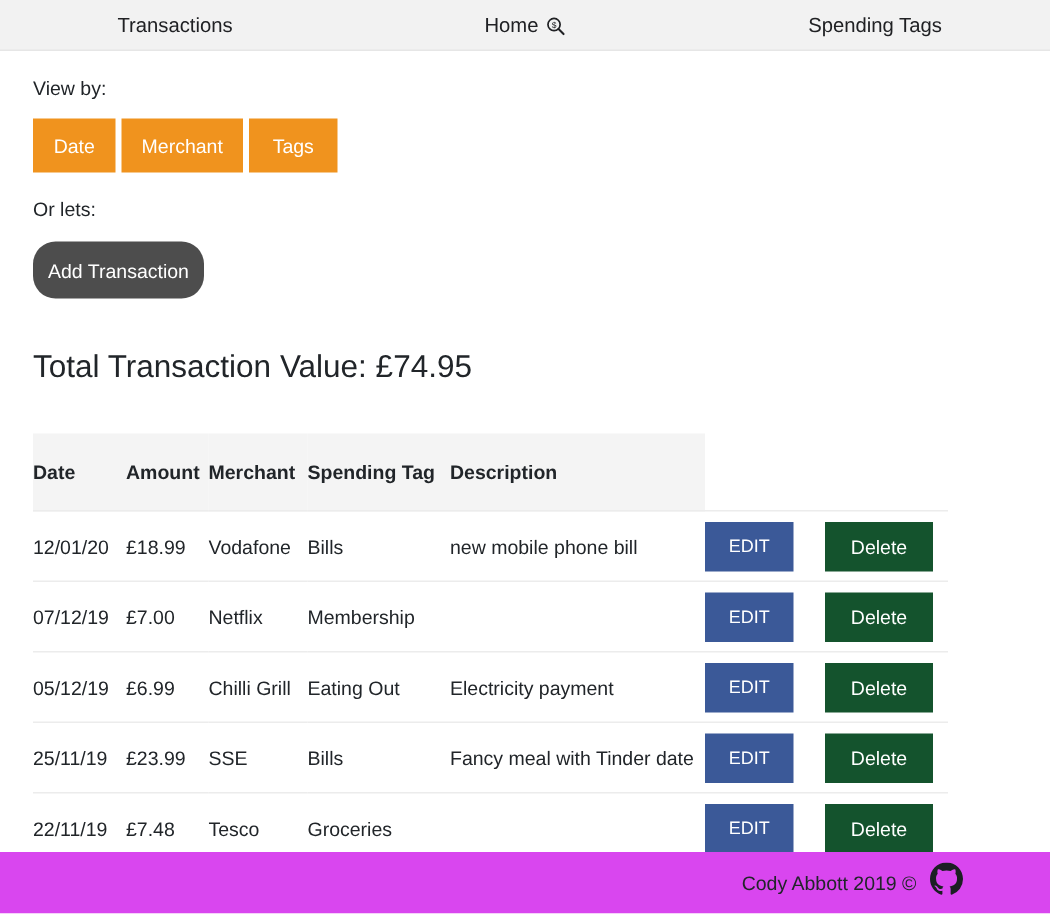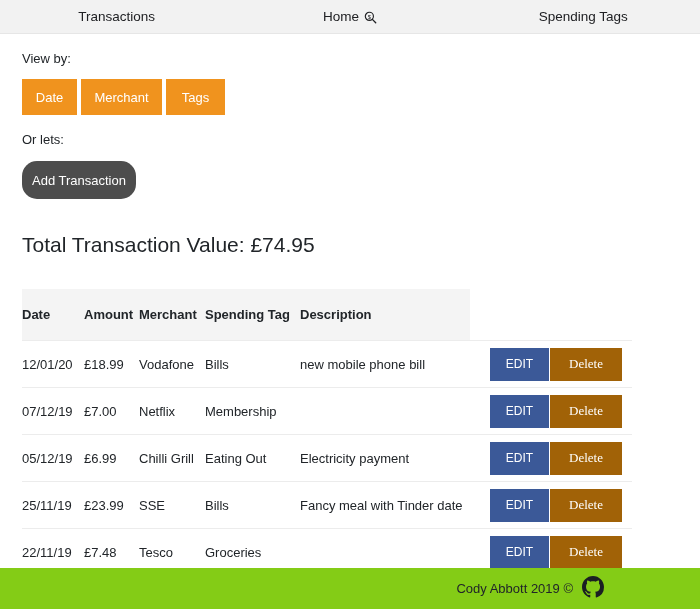--- a/index.html
+++ b/index.html
@@ -140,47 +140,46 @@
   .btn-edit {
     background: #3b5998;
     color: #fff;
     border: none;
     width: 59px;
     height: 33px;
     font-size: 12px;
     font-family: "Liberation Sans", sans-serif;
     cursor: pointer;
     display: block;
-    margin-left: 20px;
   }
   .btn-delete {
-    background: #a16207;
+    background: #14532d;
     color: #fff;
     border: none;
     width: 72px;
     height: 33px;
     font-size: 13px;
-    font-family: Liberation Serif, serif;
+    font-family: Liberation Sans, sans-serif;
     cursor: pointer;
     display: block;
   }
   td.cell-edit, td.cell-del { padding-left: 0; }
 
   
   .footer {
     position: absolute;
     left: 0;
     right: 0;
     bottom: 0;
     height: 41px;
-    background: #84cc16;
+    background: #d946ef;
     display: flex;
     align-items: center;
     justify-content: flex-end;
-    padding-right: 96px;
+    padding-right: 58px;
     box-sizing: border-box;
     gap: 9px;
   }
   .footer-text {
     font-size: 13px;
     color: #212529;
   }
   .gh-icon { display: block; }
 </style>
 </head>

